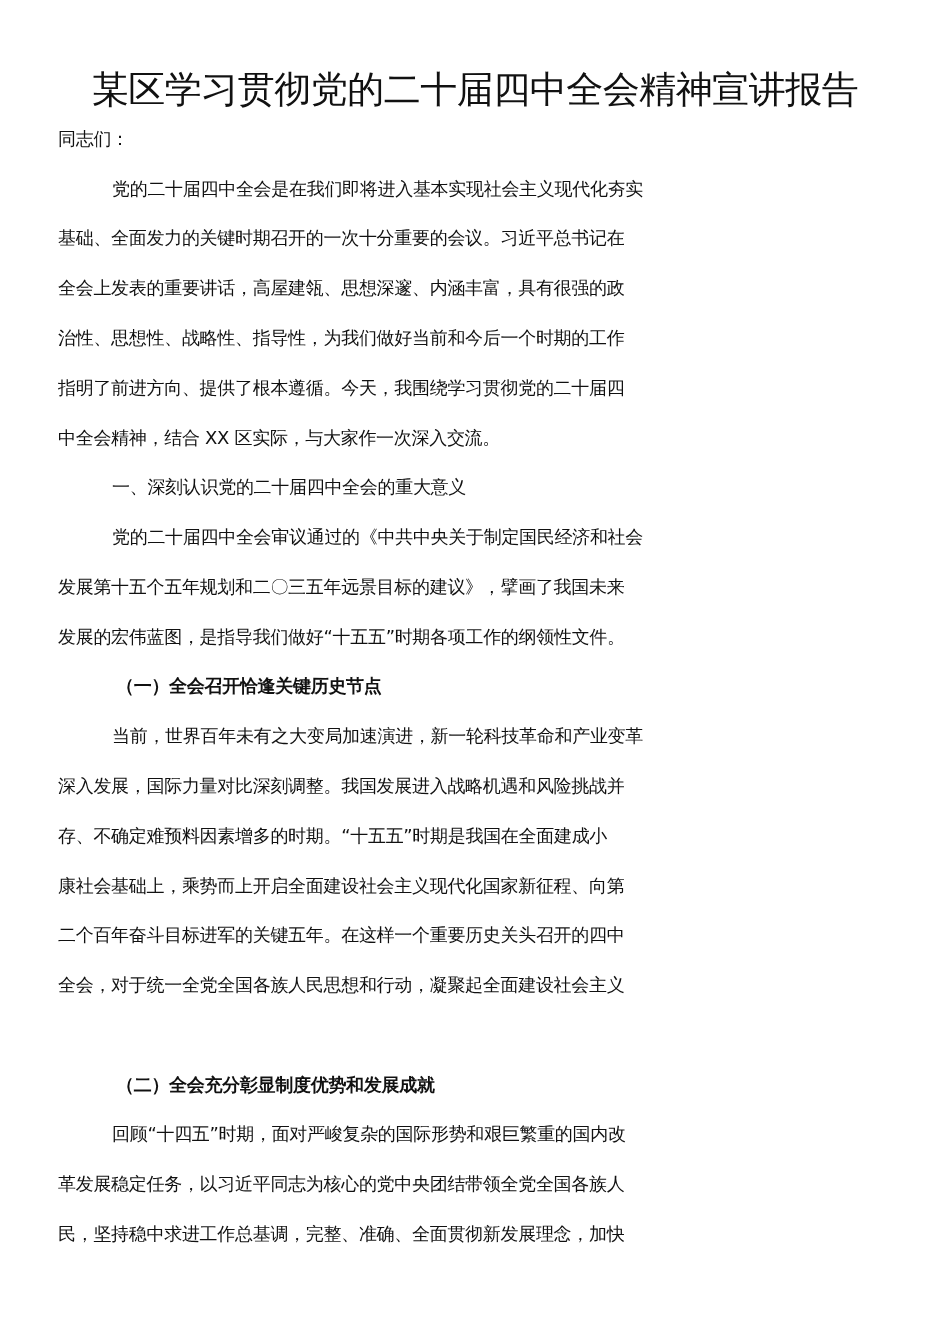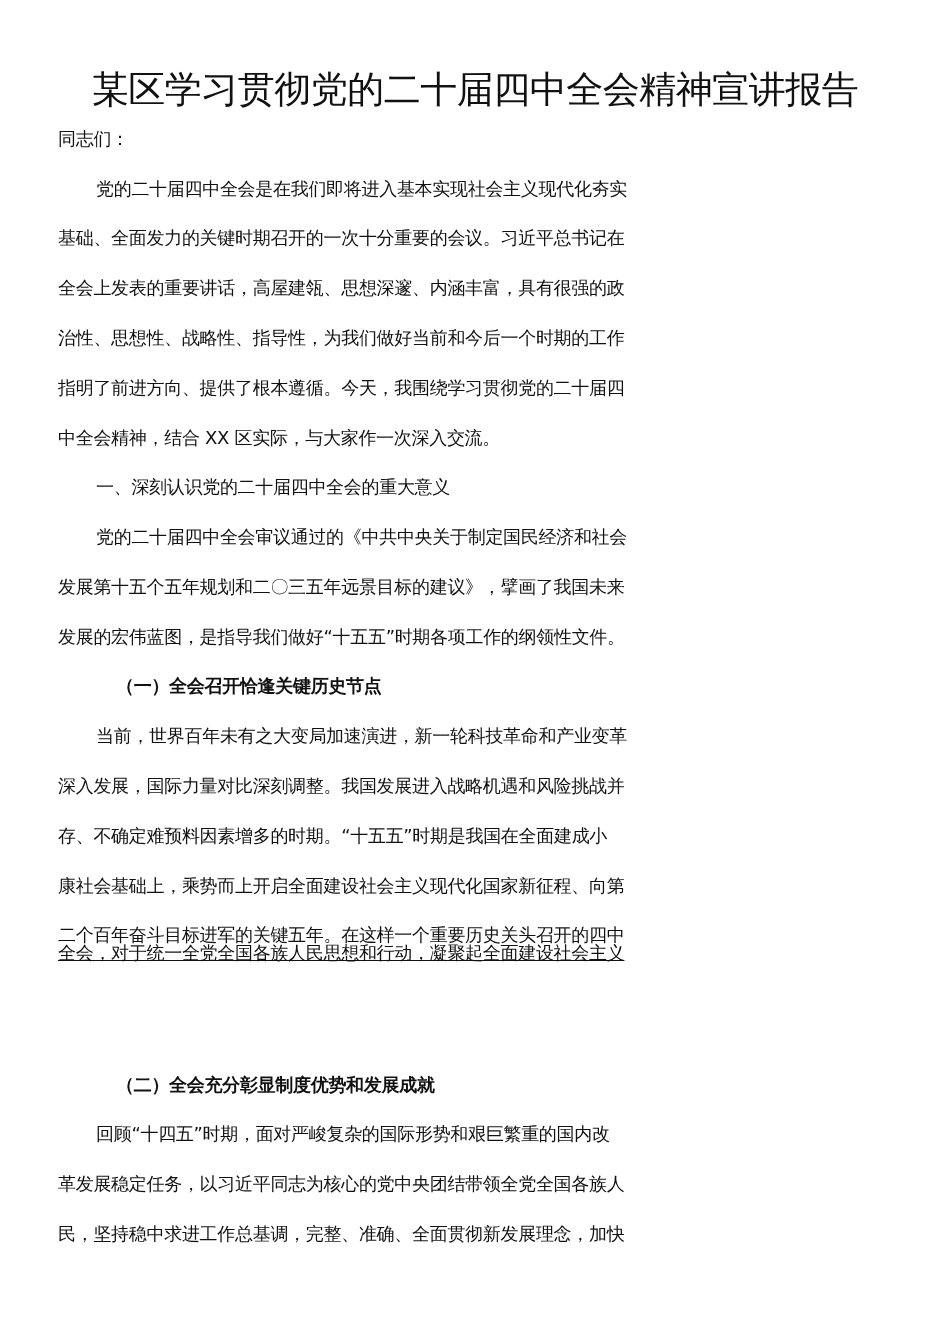--- a/index.html
+++ b/index.html
@@ -3,21 +3,21 @@
   <meta charset="utf-8">
   <style>
     html, body { margin: 0; padding: 0; background: #ffffff; }
     body { width: 950px; height: 1344px; position: relative; overflow: hidden;
            font-family: "DejaVu Sans", "Liberation Sans", sans-serif; color: #111111; }
     .page { position: absolute; left: 0; top: 0; width: 918px; height: 1344px; }
     .title { position: absolute; left: 0; top: 66px; width: 950px; text-align: center;
              font-size: 37px; line-height: 48px; letter-spacing: -0.5px; white-space: nowrap; }
     .line { position: absolute; left: 58px; font-size: 18px; line-height: 34px;
             white-space: nowrap; letter-spacing: -0.3px; }
-    .indent { left: 96px; }
+    .indent { left: 112px; }
     .heading-bold { font-weight: bold; left: 116px; }
   </style>
 </head>
 <body>
 
 <div class="page">
   <div class="title">某区学习贯彻党的二十届四中全会精神宣讲报告</div>
   <div class="line" style="top:122px;">同志们：</div>
 
   <div class="line indent" style="top:172px;">党的二十届四中全会是在我们即将进入基本实现社会主义现代化夯实</div>
@@ -33,20 +33,20 @@
   <div class="line" style="top:570px;">发展第十五个五年规划和二〇三五年远景目标的建议》，擘画了我国未来</div>
   <div class="line" style="top:620px;text-align:center;">发展的宏伟蓝图，是指导我们做好“十五五”时期各项工作的纲领性文件。</div>
 
   <div class="line heading-bold" style="top:669px;">（一）全会召开恰逢关键历史节点</div>
 
   <div class="line indent" style="top:719px;">当前，世界百年未有之大变局加速演进，新一轮科技革命和产业变革</div>
   <div class="line" style="top:769px;">深入发展，国际力量对比深刻调整。我国发展进入战略机遇和风险挑战并</div>
   <div class="line" style="top:819px;">存、不确定难预料因素增多的时期。“十五五”时期是我国在全面建成小</div>
   <div class="line" style="top:869px;">康社会基础上，乘势而上开启全面建设社会主义现代化国家新征程、向第</div>
   <div class="line" style="top:918px;">二个百年奋斗目标进军的关键五年。在这样一个重要历史关头召开的四中</div>
-  <div class="line" style="top:936px;text-decoration:underline;">全会，对于统一全党全国各族人民思想和行动，凝聚起全面建设社会主义</div>
+  <div class="line" style="top:968px;">全会，对于统一全党全国各族人民思想和行动，凝聚起全面建设社会主义</div>
 
   <div class="line heading-bold" style="top:1068px;">（二）全会充分彰显制度优势和发展成就</div>
 
   <div class="line indent" style="top:1117px;">回顾“十四五”时期，面对严峻复杂的国际形势和艰巨繁重的国内改</div>
   <div class="line" style="top:1167px;">革发展稳定任务，以习近平同志为核心的党中央团结带领全党全国各族人</div>
   <div class="line" style="top:1217px;">民，坚持稳中求进工作总基调，完整、准确、全面贯彻新发展理念，加快</div>
 </div>
 
 </body></html>

